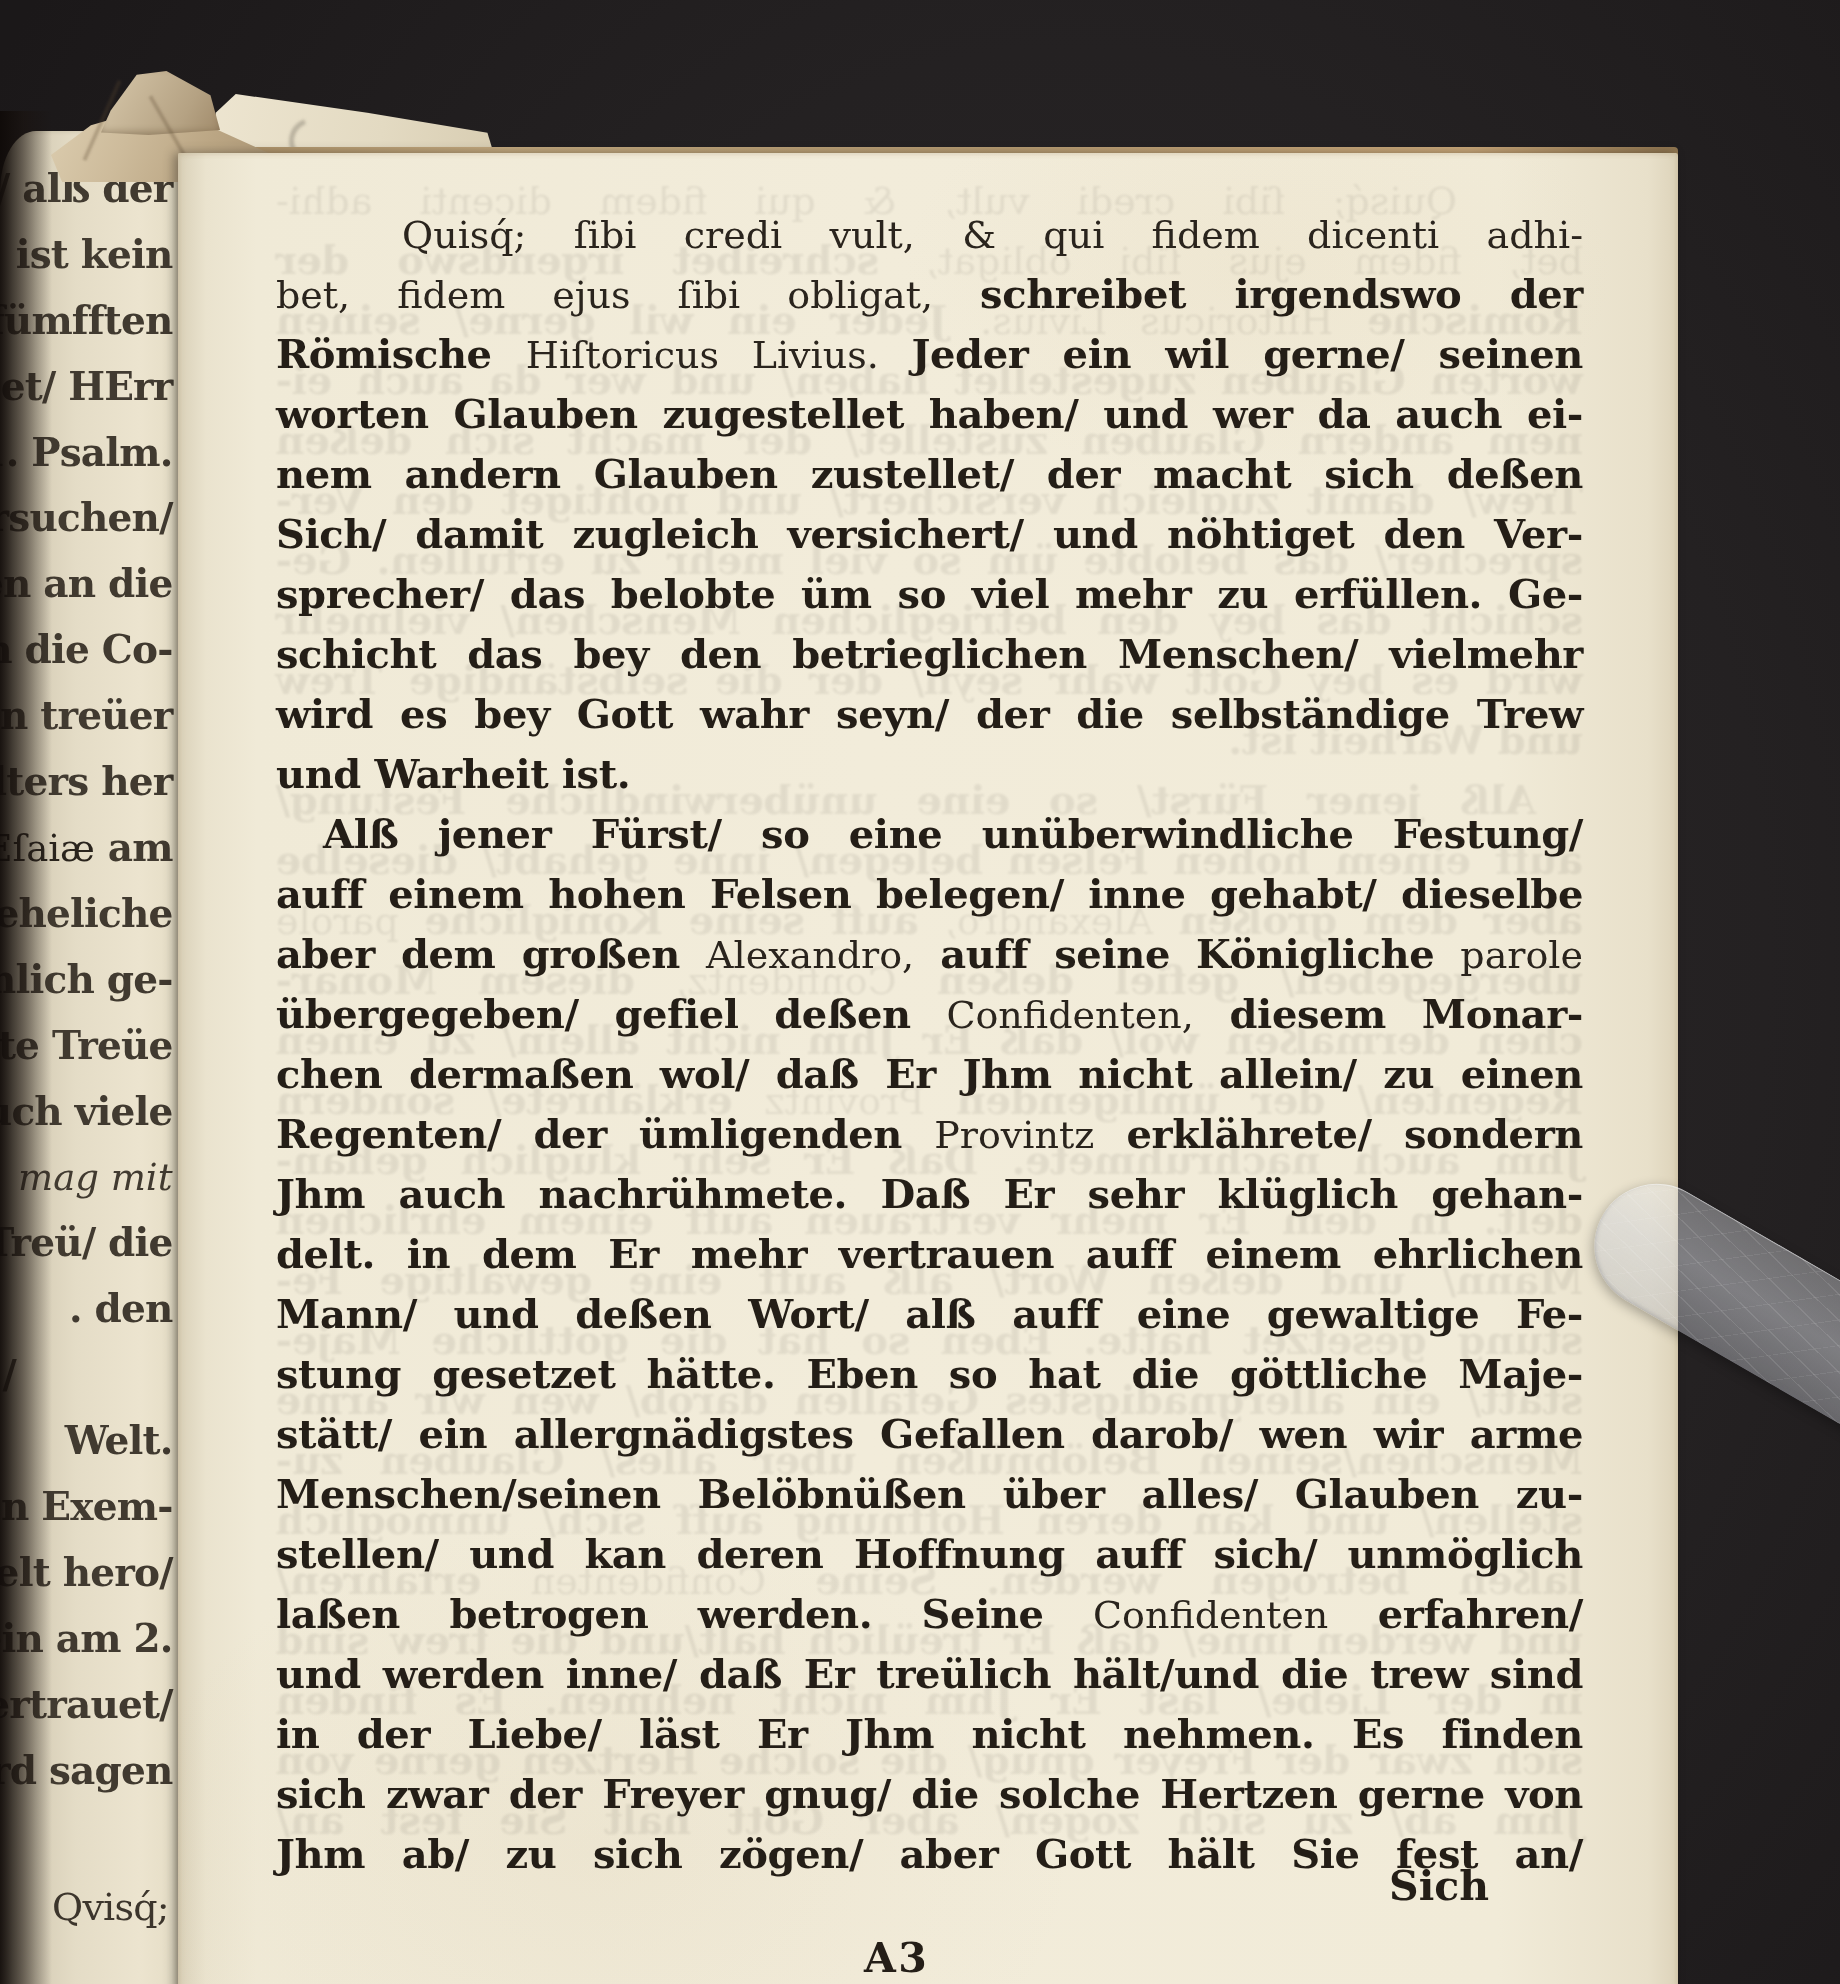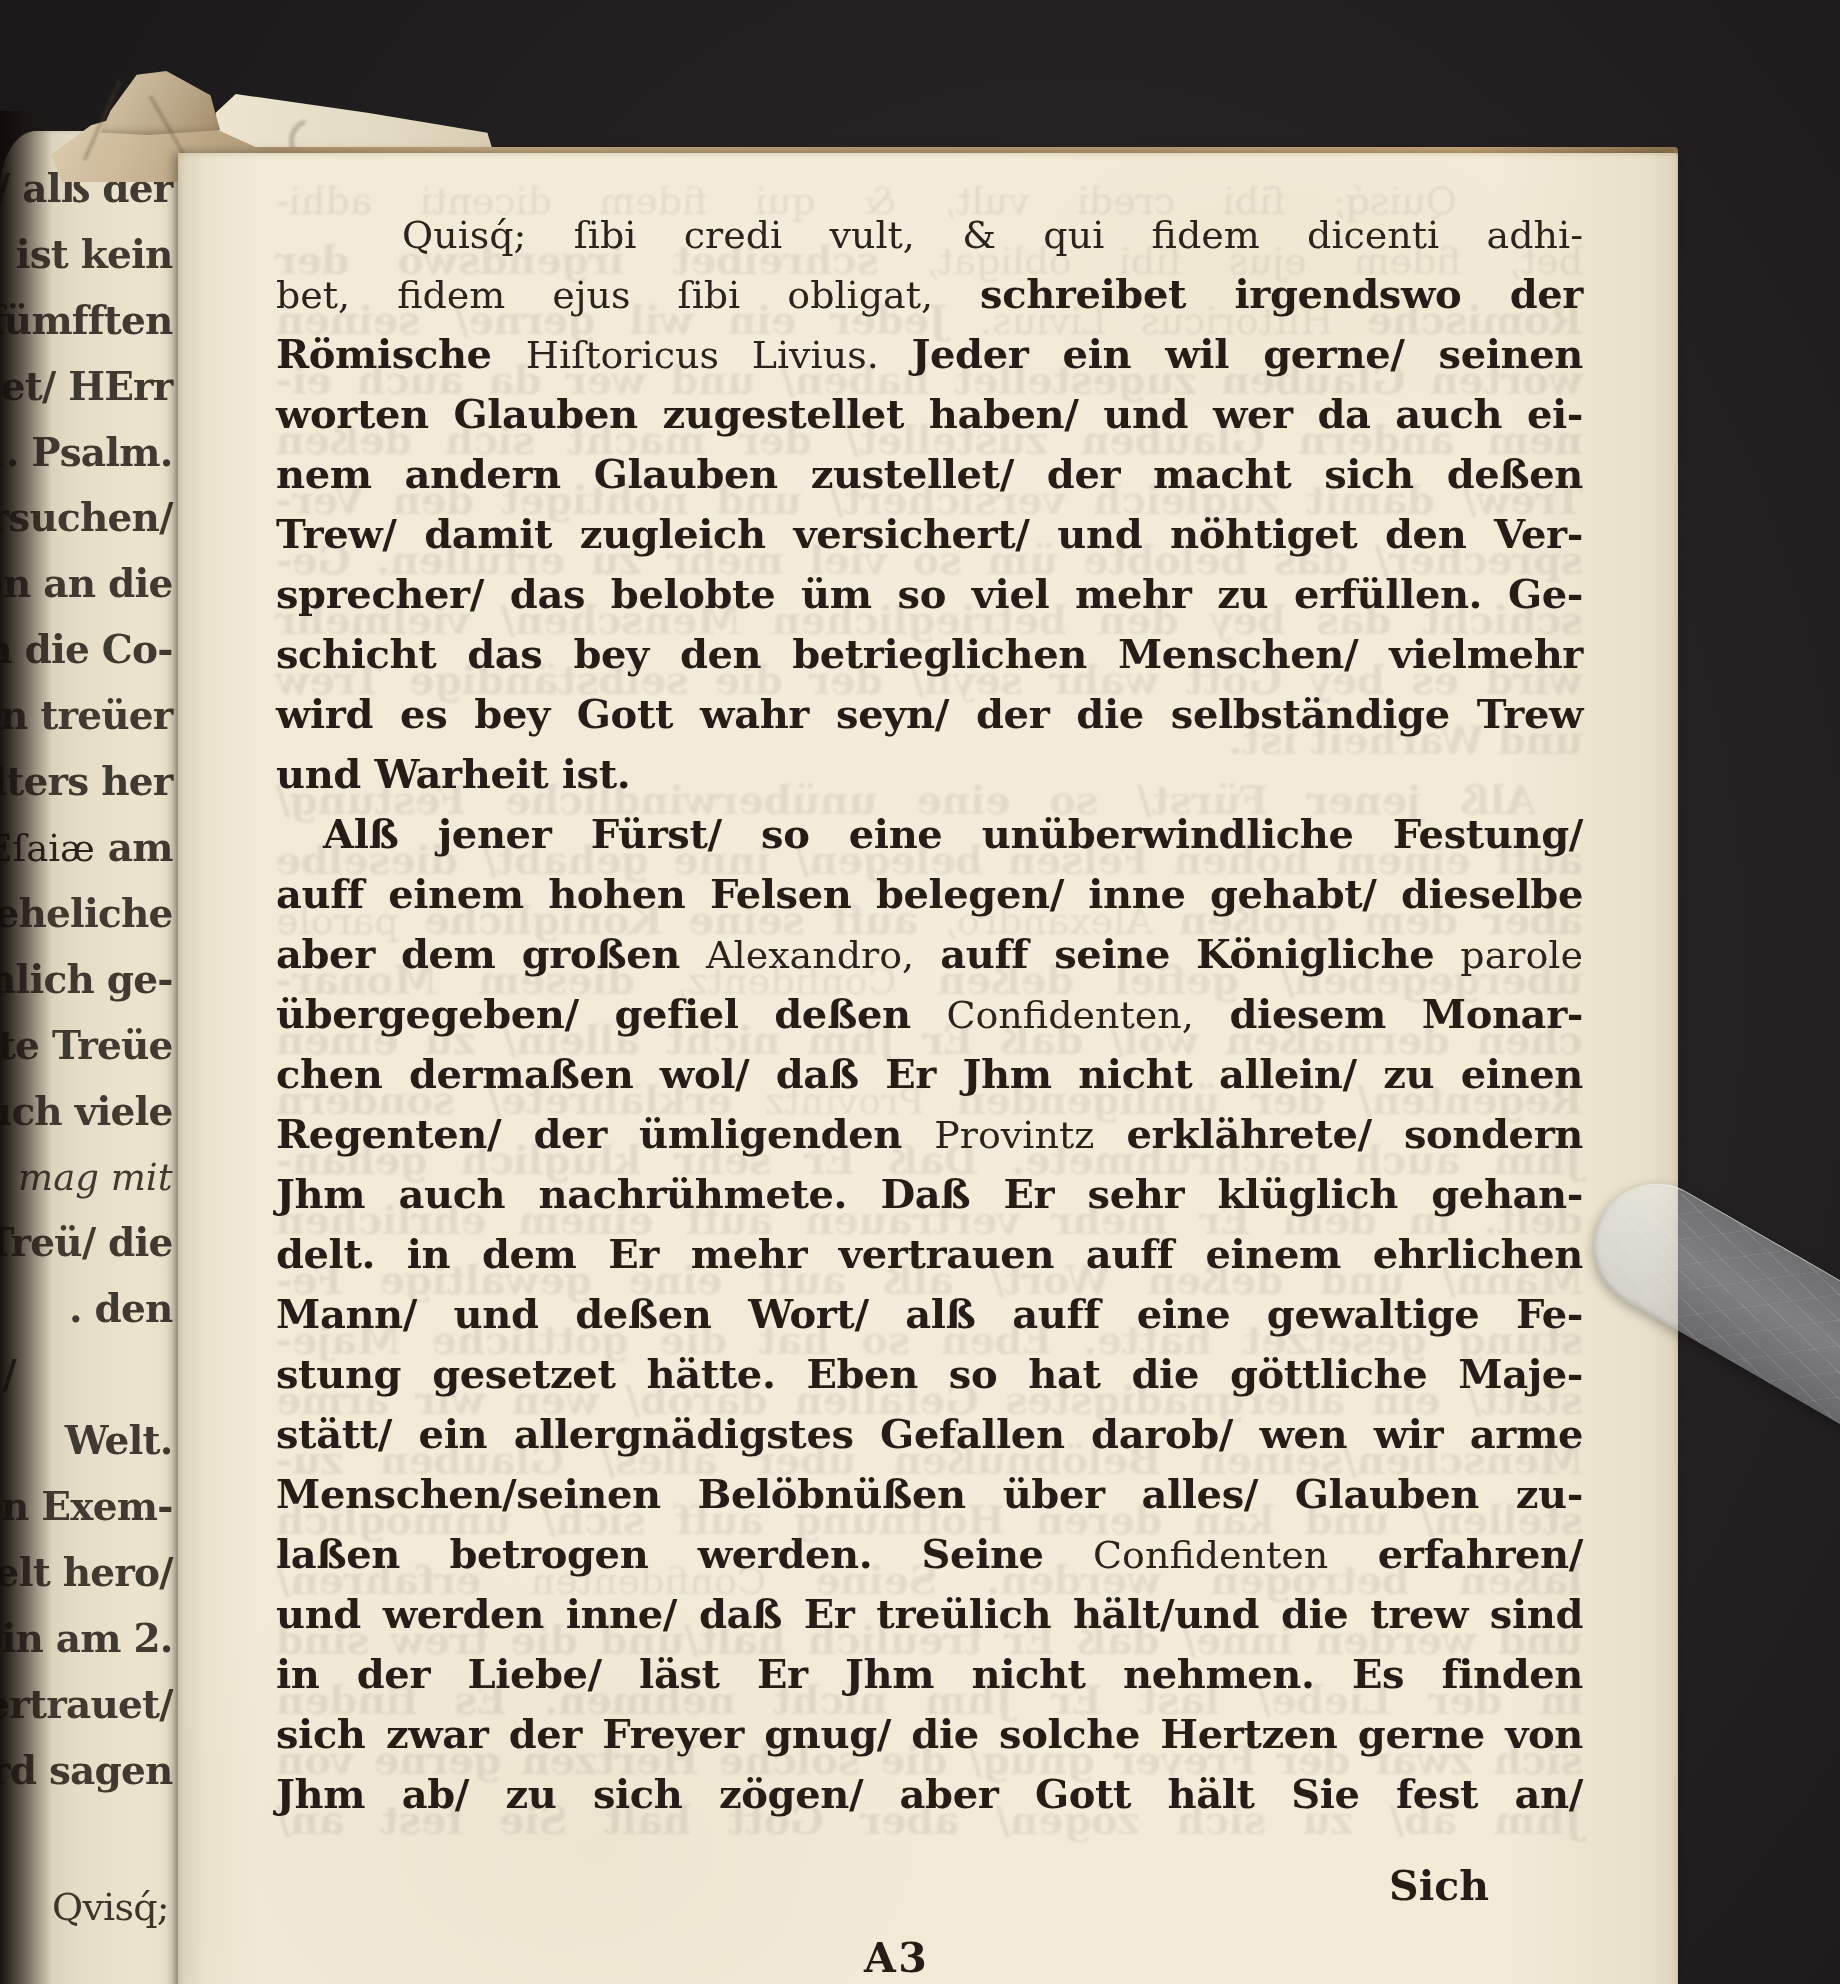--- a/index.html
+++ b/index.html
@@ -145,37 +145,38 @@
       <div class="tline"><span class="frk">in der Liebe/ läst Er Jhm nicht nehmen. Es finden</span></div>
       <div class="tline"><span class="frk">sich zwar der Freyer gnug/ die solche Hertzen gerne von</span></div>
       <div class="tline"><span class="frk">Jhm ab/ zu sich zögen/ aber Gott hält Sie fest an/</span></div>
     </div>
   <div class="text-block" id="text-block">
       <div class="tline" style="padding-left: 126px;"><span class="ant">Quisq́; ſibi credi vult, &amp; qui fidem dicenti adhi-</span></div>
       <div class="tline"><span class="ant">bet, fidem ejus ſibi obligat, </span><span class="frk">schreibet irgendswo der</span></div>
       <div class="tline"><span class="frk">Römische </span><span class="ant">Hiſtoricus Livius. </span><span class="frk">Jeder ein wil gerne/ seinen</span></div>
       <div class="tline"><span class="frk">worten Glauben zugestellet haben/ und wer da auch ei-</span></div>
       <div class="tline"><span class="frk">nem andern Glauben zustellet/ der macht sich deßen</span></div>
-      <div class="tline"><span class="frk">Trew/ damit zugleich versichert/ und nöhtiget den Ver-</span></div>
+      <div class="tline"><span class="frk">Sich/ damit zugleich versichert/ und nöhtiget den Ver-</span></div>
       <div class="tline"><span class="frk">sprecher/ das belobte üm so viel mehr zu erfüllen. Ge-</span></div>
       <div class="tline"><span class="frk">schicht das bey den betrieglichen Menschen/ vielmehr</span></div>
       <div class="tline"><span class="frk">wird es bey Gott wahr seyn/ der die selbständige Trew</span></div>
       <div class="tline endline"><span class="frk">und Warheit ist.</span></div>
       <div class="tline" style="padding-left: 47px;"><span class="frk">Alß jener Fürst/ so eine unüberwindliche Festung/</span></div>
       <div class="tline"><span class="frk">auff einem hohen Felsen belegen/ inne gehabt/ dieselbe</span></div>
       <div class="tline"><span class="frk">aber dem großen </span><span class="ant">Alexandro,</span><span class="frk"> auff seine Königliche </span><span class="ant">parole</span></div>
       <div class="tline"><span class="frk">übergegeben/ gefiel deßen </span><span class="ant">Confidenten,</span><span class="frk"> diesem Monar-</span></div>
       <div class="tline"><span class="frk">chen dermaßen wol/ daß Er Jhm nicht allein/ zu einen</span></div>
       <div class="tline"><span class="frk">Regenten/ der ümligenden </span><span class="ant">Provintz</span><span class="frk"> erklährete/ sondern</span></div>
       <div class="tline"><span class="frk">Jhm auch nachrühmete. Daß Er sehr klüglich gehan-</span></div>
       <div class="tline"><span class="frk">delt. in dem Er mehr vertrauen auff einem ehrlichen</span></div>
       <div class="tline"><span class="frk">Mann/ und deßen Wort/ alß auff eine gewaltige Fe-</span></div>
       <div class="tline"><span class="frk">stung gesetzet hätte. Eben so hat die göttliche Maje-</span></div>
       <div class="tline"><span class="frk">stätt/ ein allergnädigstes Gefallen darob/ wen wir arme</span></div>
       <div class="tline"><span class="frk">Menschen/seinen Belöbnüßen über alles/ Glauben zu-</span></div>
+      <div class="tline"><span class="frk">stellen/ und kan deren Hoffnung auff sich/ unmöglich</span></div>
       <div class="tline"><span class="frk">laßen betrogen werden. Seine </span><span class="ant">Confidenten</span><span class="frk"> erfahren/</span></div>
       <div class="tline"><span class="frk">und werden inne/ daß Er treülich hält/und die trew sind</span></div>
       <div class="tline"><span class="frk">in der Liebe/ läst Er Jhm nicht nehmen. Es finden</span></div>
       <div class="tline"><span class="frk">sich zwar der Freyer gnug/ die solche Hertzen gerne von</span></div>
       <div class="tline"><span class="frk">Jhm ab/ zu sich zögen/ aber Gott hält Sie fest an/</span></div>
     </div>
 
   <div class="sig-row">
     <span class="signature">A3</span>
     <span class="catchword">Sich</span>

